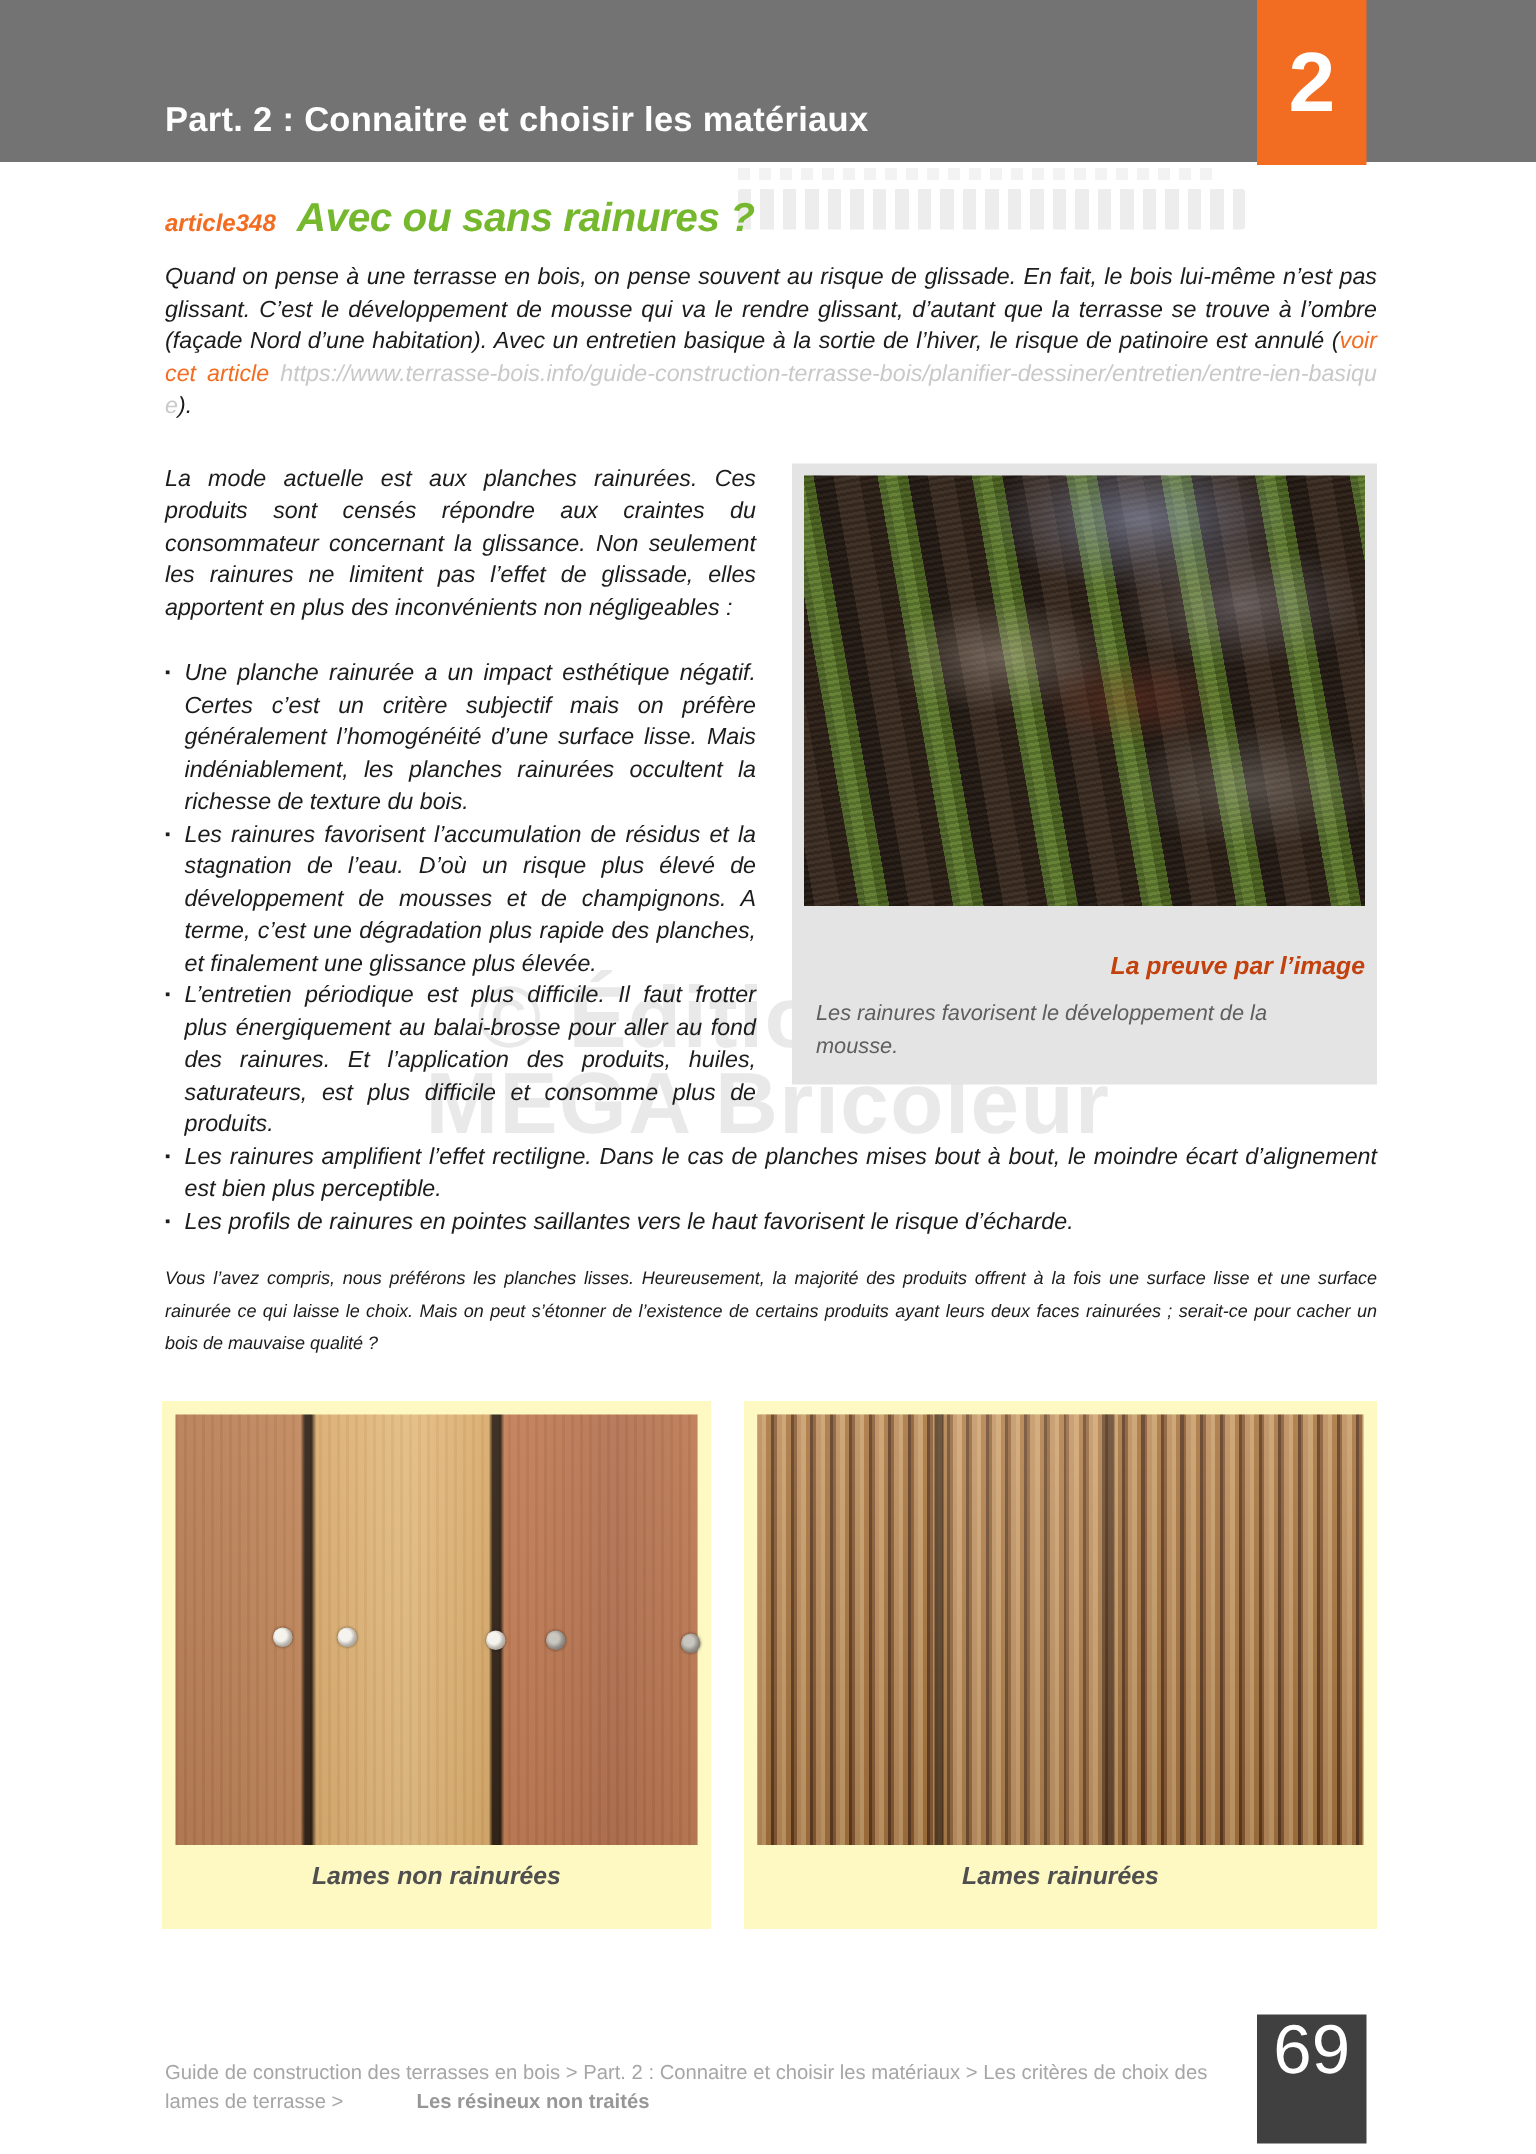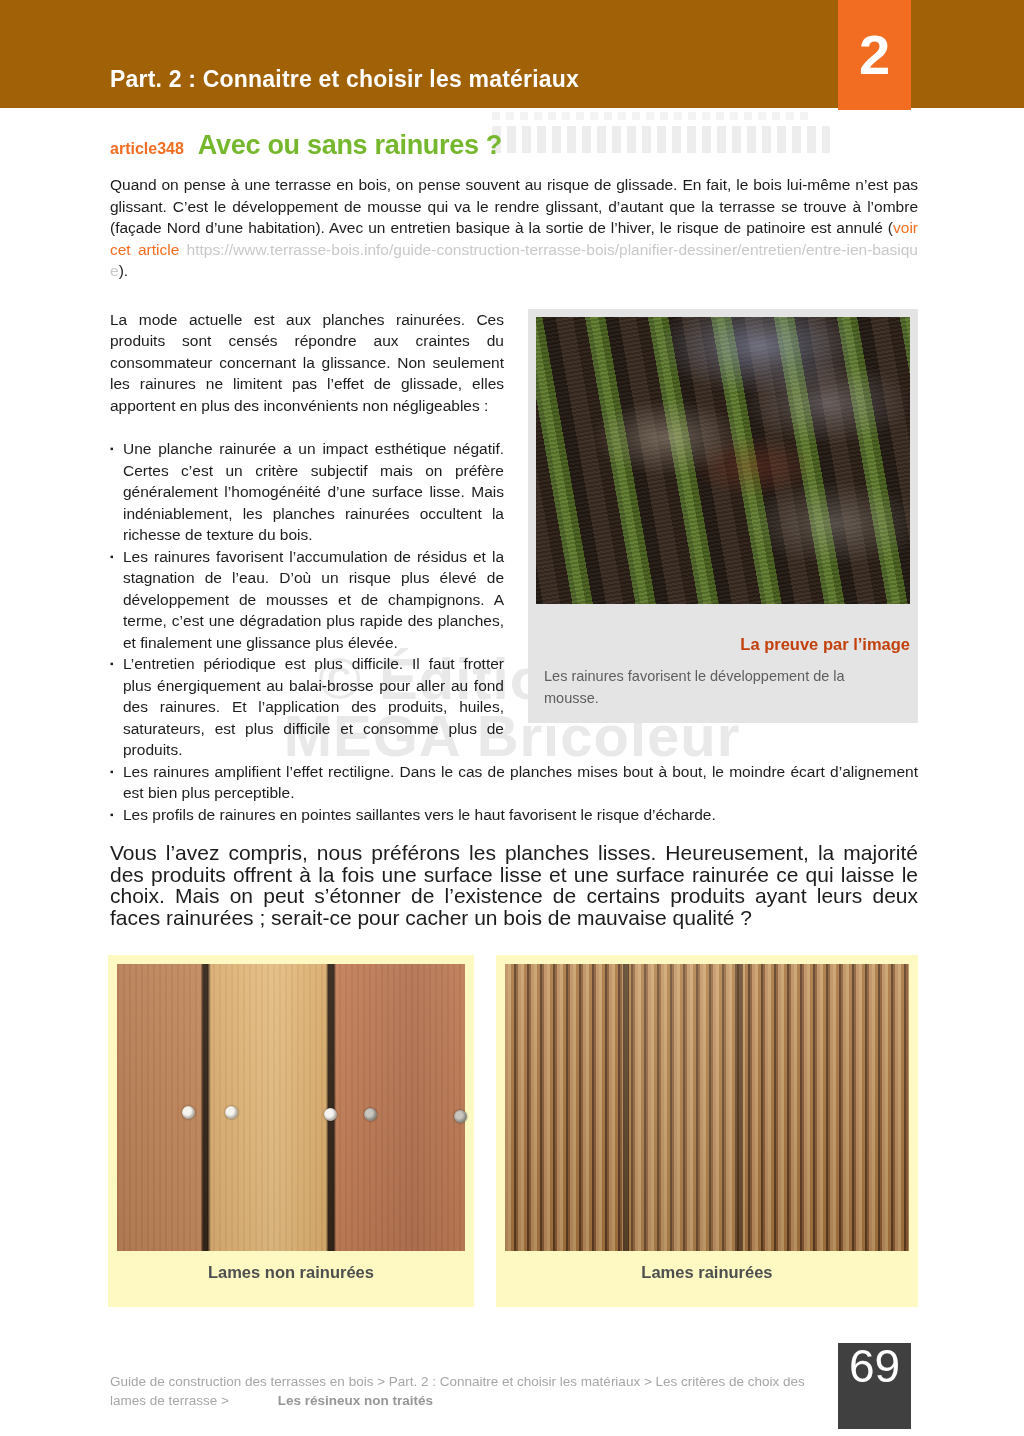--- a/index.html
+++ b/index.html
@@ -4,21 +4,21 @@
 <style>
   * { margin:0; padding:0; box-sizing:border-box; }
   html,body { background:#ffffff; }
   .page {
     position:relative; width:1024px; height:1436px; background:#ffffff;
     font-family:"Liberation Sans", sans-serif; overflow:hidden;
     color:#1c1c1c;
   }
 
   
-  .chapter-header { position:absolute; top:0; left:0; width:1024px; height:108px; background:#a16207; z-index:1; }
+  .chapter-header { position:absolute; top:0; left:0; width:1024px; height:108px; background:#737373; z-index:1; }
   .chapter-title {
     position:absolute; left:110px; bottom:15px; color:#ffffff;
     font-size:23px; font-weight:bold; letter-spacing:.2px;
   }
   .chapter-number-box {
     position:absolute; left:838px; top:0; width:73px; height:110px; background:#f26d21;
     display:flex; align-items:center; justify-content:center; z-index:2;
   }
   .chapter-number { color:#ffffff; font-size:56px; font-weight:bold; line-height:1; }
 
@@ -30,21 +30,21 @@
     background:repeating-linear-gradient(90deg,#ededed 0 9px, transparent 9px 15px); }
 
   
   .watermark-main {
     position:absolute; left:262px; top:650px; width:500px; z-index:0;
     font-size:58px; line-height:57px; font-weight:bold; color:#e9e9e9;
     text-align:center; letter-spacing:1px; white-space:nowrap;
   }
 
   
-  main { position:absolute; left:110px; top:130px; width:808px; z-index:1; }
+  main { position:absolute; left:110px; top:130px; width:808px; z-index:1;font-style:italic; }
 
   .title-row { display:flex; align-items:baseline; gap:14px; }
   .article-id { color:#f26d21; font-weight:bold; font-size:16px; }
   .article-title { color:#76b82d; font-weight:bold; font-size:27px; letter-spacing:-.3px; }
 
   .intro { margin-top:13px; font-size:15.5px; line-height:21.5px; text-align:justify; }
   .article-link { color:#f26d21; cursor:pointer; }
   .article-url { color:#c9c9c9; word-break:break-all; }
 
   .content { margin-top:27px; font-size:15.5px; line-height:21.5px; }
@@ -68,21 +68,21 @@
   }
   .figure-caption-title { text-align:right; font-weight:bold; color:#c2410c; font-size:16.5px; margin-top:30px; }
   .figure-caption-text { color:#5e5e5e; font-size:14.5px; margin:11px 8px 0 8px; }
 
   .inconvenient-list { list-style:none; margin-top:22px; }
   .inconvenient-list li { position:relative; padding-left:13px; text-align:justify; }
   .inconvenient-list li::before {
     content:"▪"; position:absolute; left:0; top:0; font-size:10px; line-height:21.5px; color:#1c1c1c;
   }
 
-  .closing { clear:none; margin-top:17px; font-size:21px; line-height:21.5px; text-align:justify; }
+  .closing { clear:none; margin-top:17px; font-size:12px; line-height:21.5px; text-align:justify; }
 
   
   .bottom-figures { display:flex; gap:22px; margin-top:27px; margin-left:-2px; }
   .bottom-figure { width:395px; background:#fef9c3; padding:9px; }
   .bottom-figure.right { width:456px; }
   .photo { height:287px; position:relative; }
   .photo-smooth {
     background:
       linear-gradient(180deg, rgba(255,255,255,.06), rgba(0,0,0,.05)),
       repeating-linear-gradient(90deg, rgba(90,50,20,.05) 0 2px, rgba(255,255,255,.04) 2px 6px),

